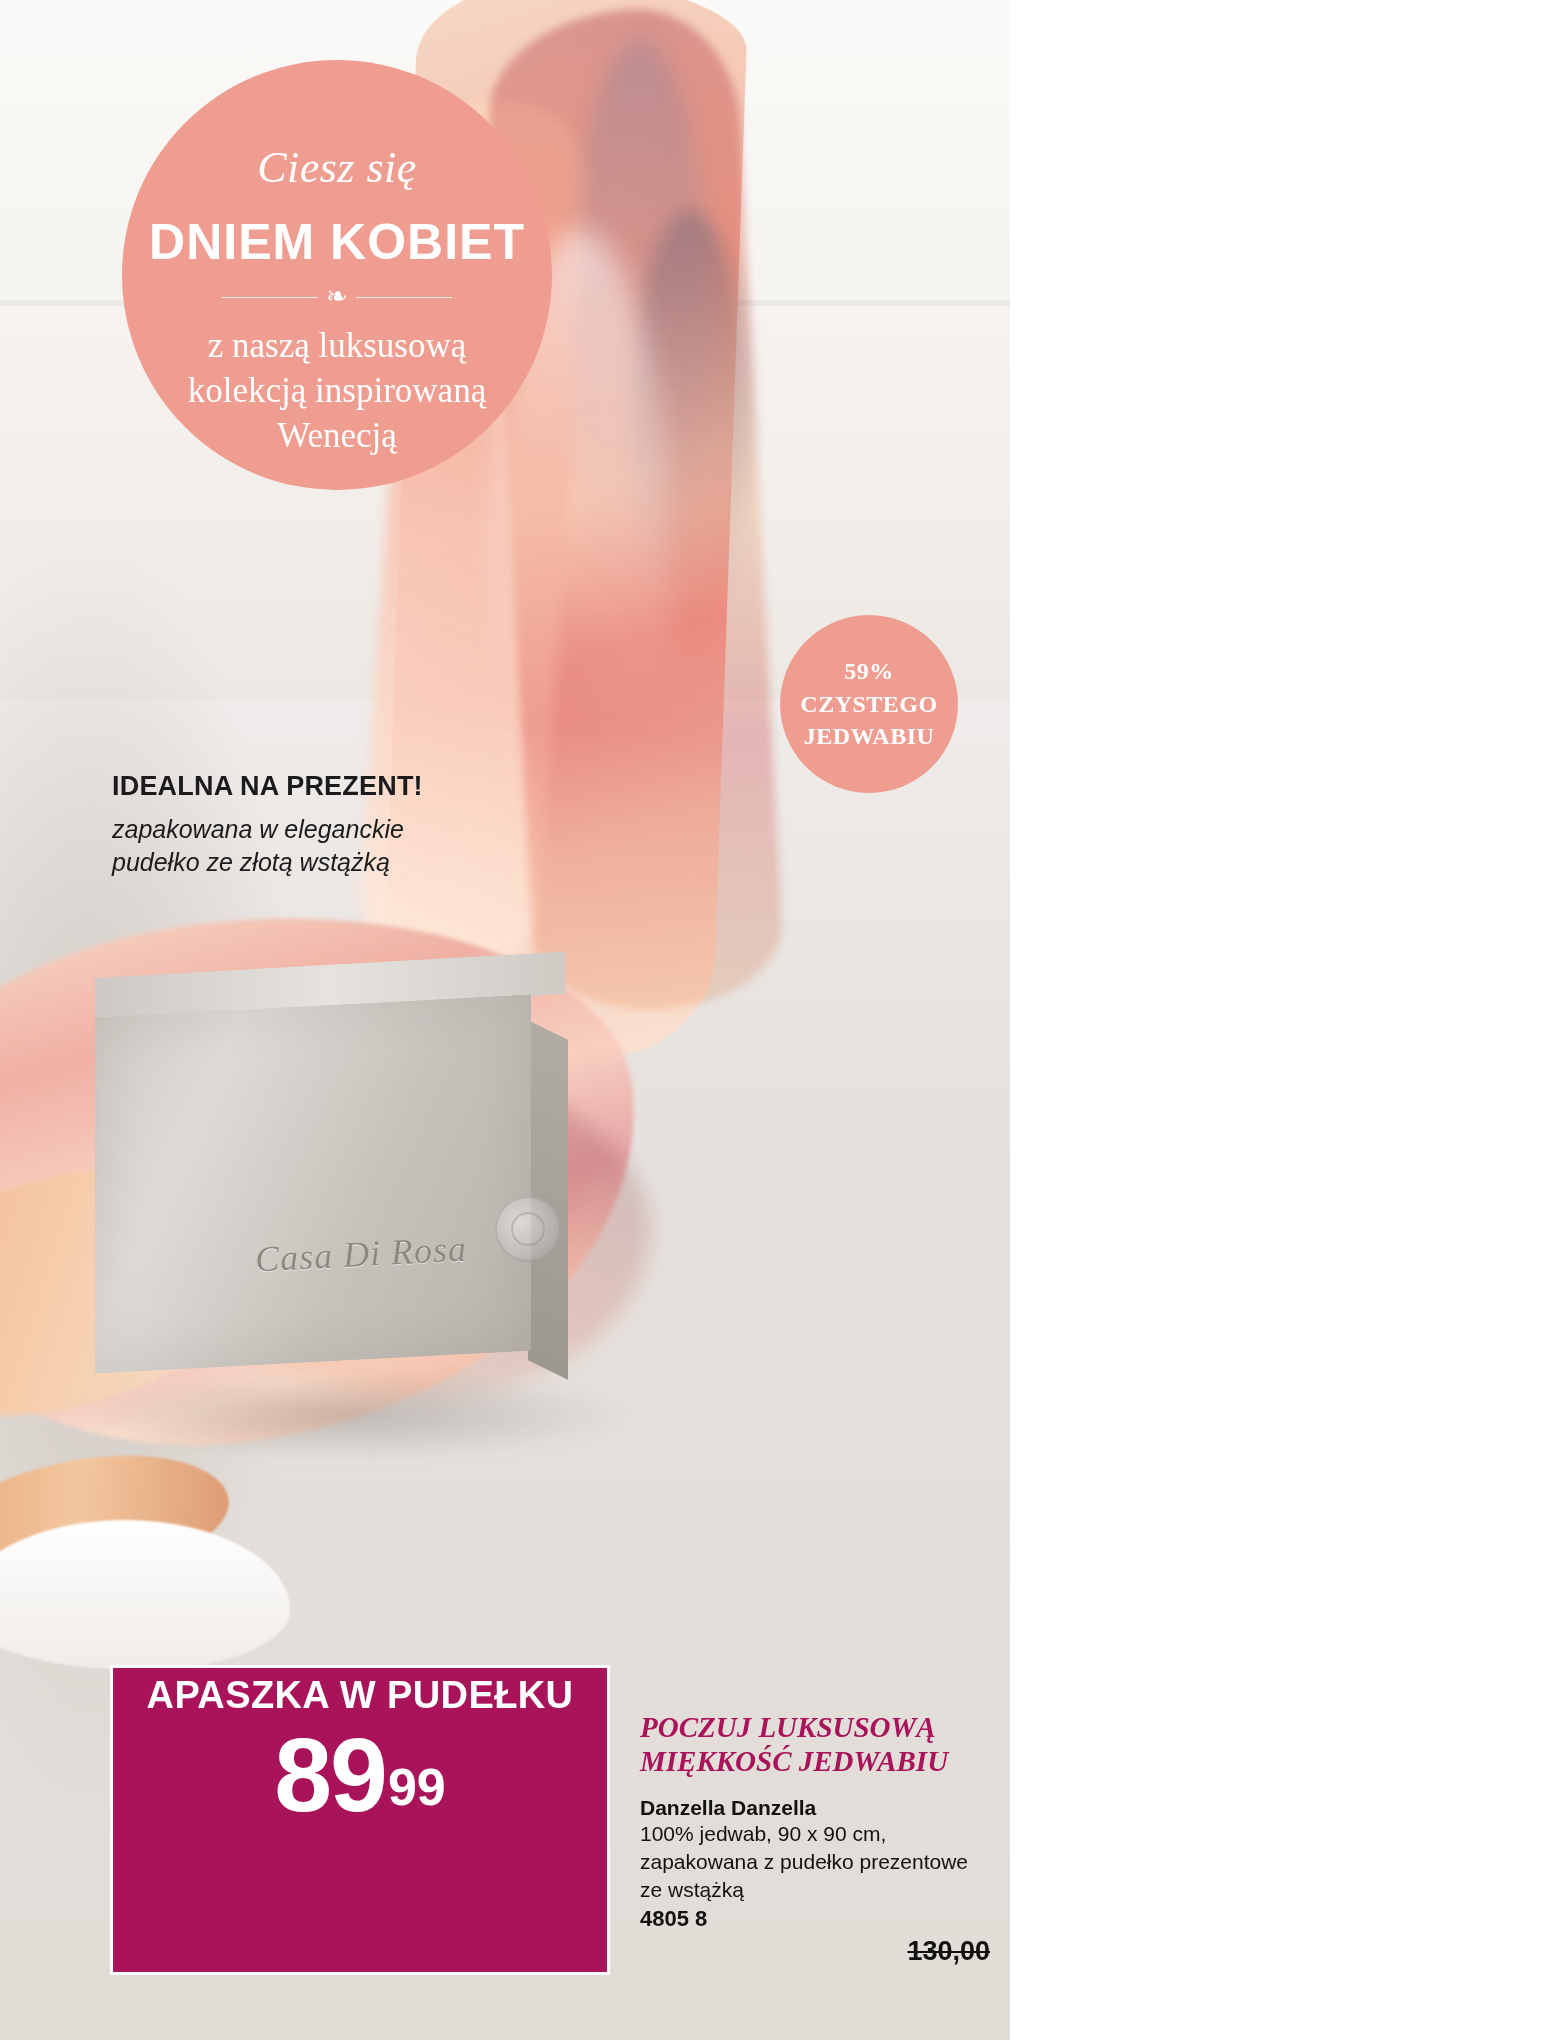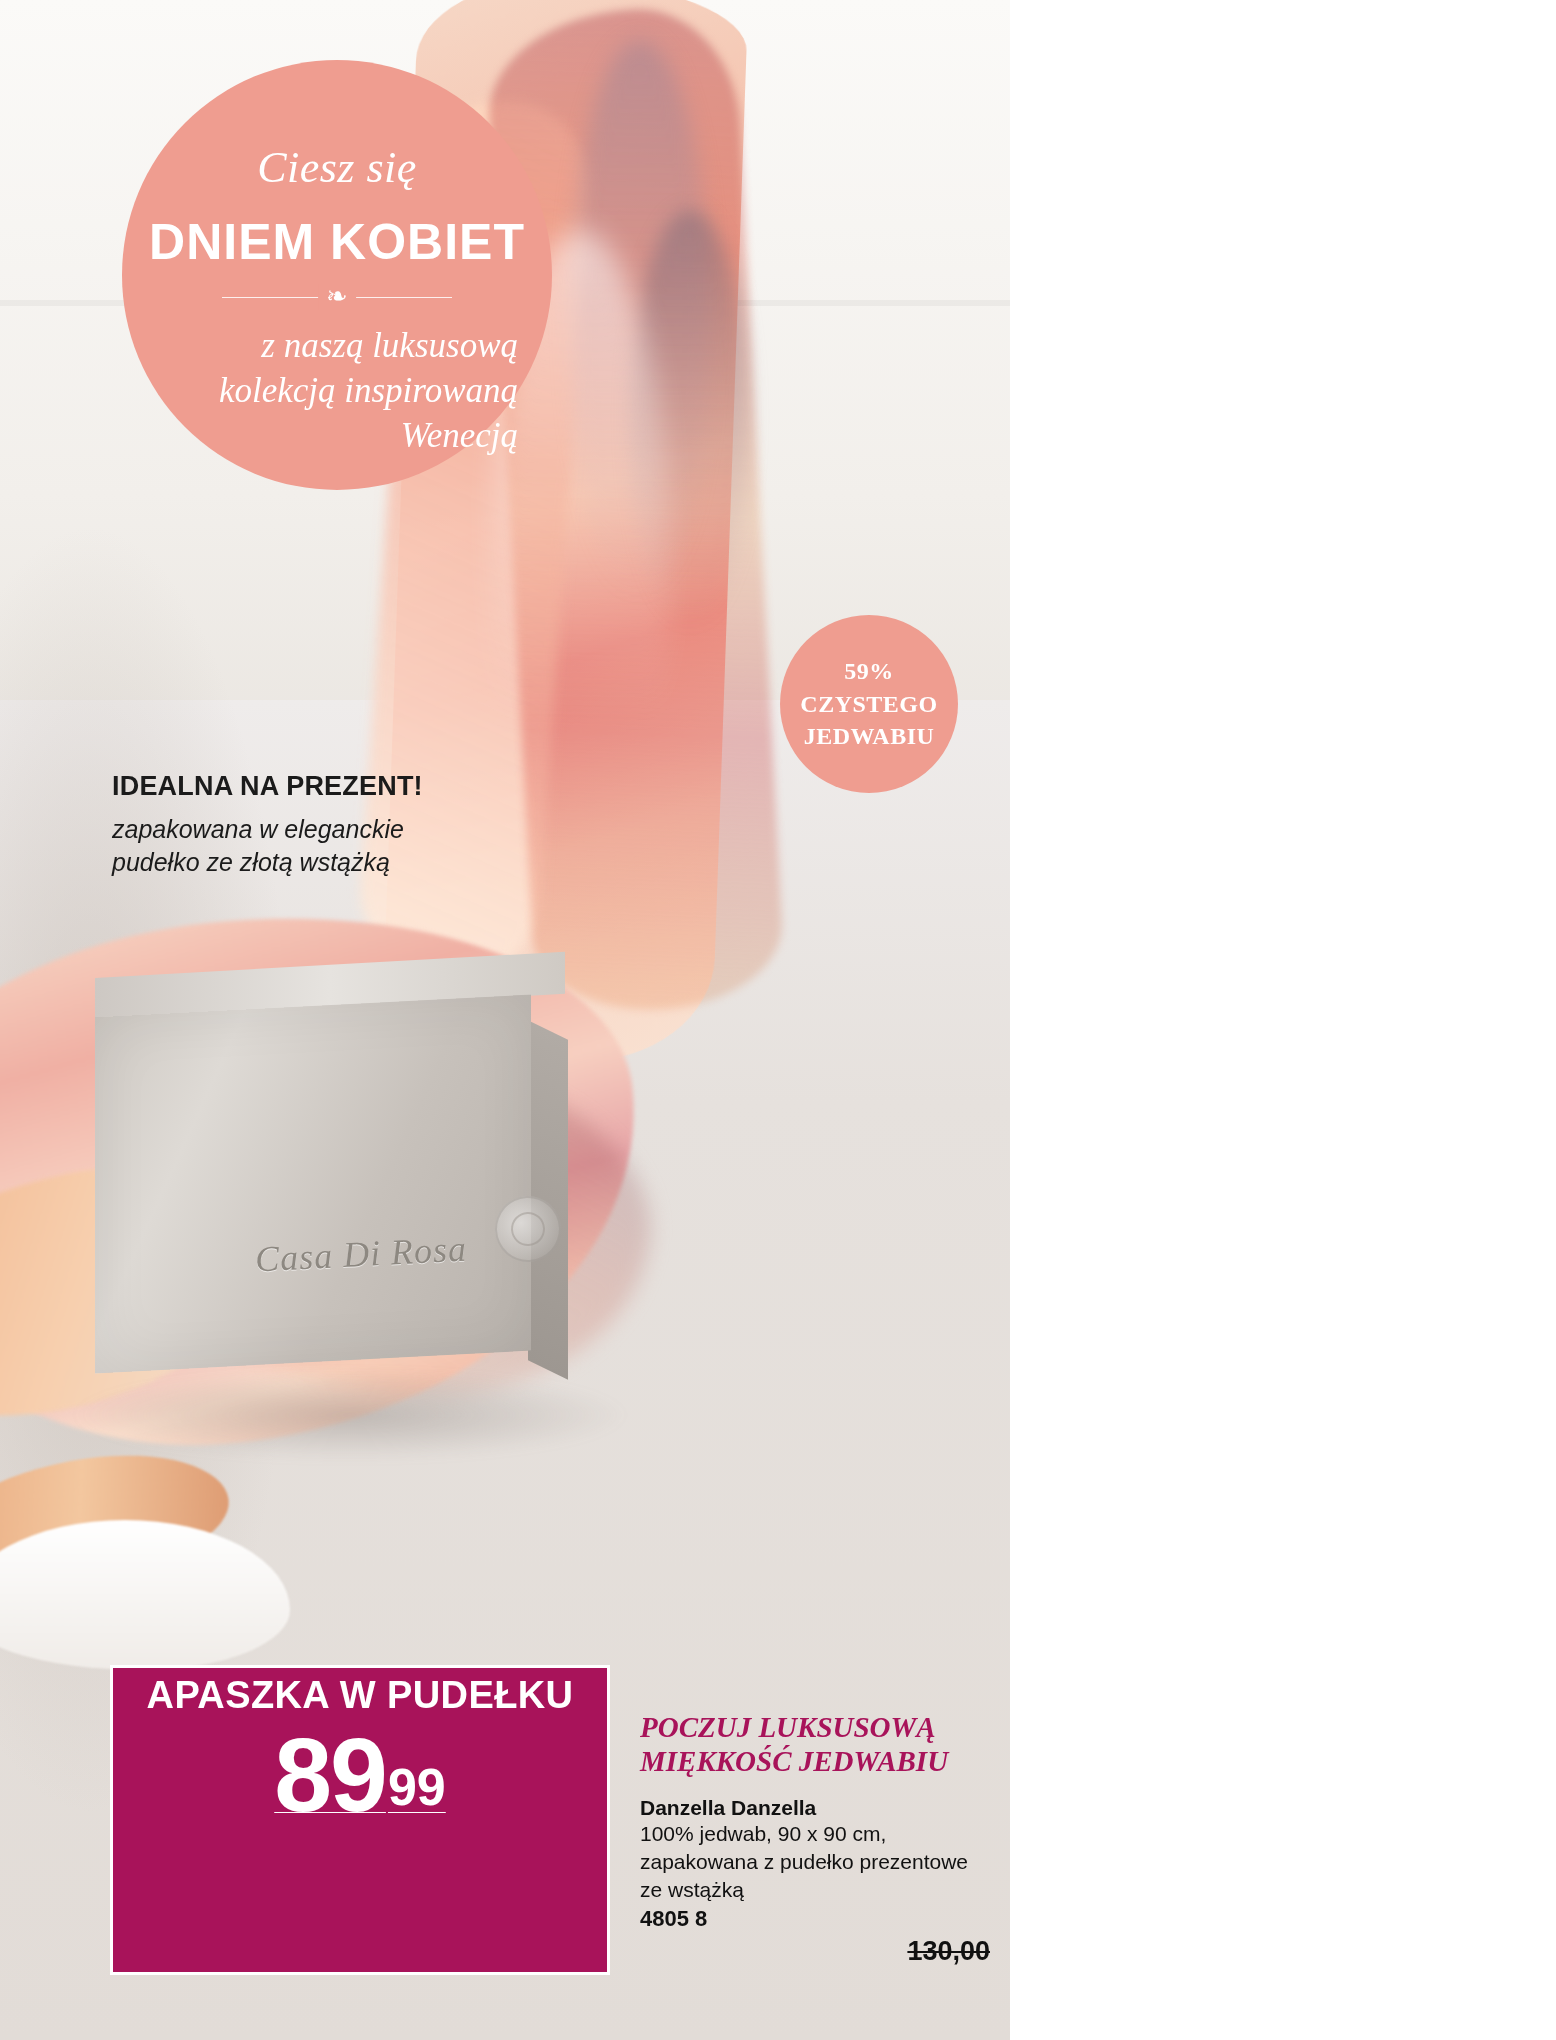--- a/index.html
+++ b/index.html
@@ -214,26 +214,24 @@
     position: relative;
   }
   .badge-divider .swirl{
     position:absolute; left: 50%; top: -13px; transform: translateX(-50%);
     font-size: 26px; line-height: 26px; color:#ffffff;
     background:#ef9d90; padding: 0 8px;
     font-family: "Liberation Serif", serif;
   }
   .badge-main .b3{
     font-family: "Liberation Serif", serif;
-    font-style: italic;
     font-size: 35px;
     line-height: 1.28;
     margin-top: 26px;
     padding: 0 34px;
-    text-align: right;
   }
 
   .badge-silk{
     position:absolute; left: 780px; top: 615px;
     width: 178px; height: 178px;
     border-radius: 50%;
     background: #ef9d90;
     color:#ffffff;
     text-align:center;
     font-family: "Liberation Serif", serif;
@@ -285,21 +283,20 @@
     text-align:center;
     font-weight:bold;
     font-size: 38px;
     margin-top: 6px;
     letter-spacing: 0.4px;
   }
   .pricebox .pb-price{
     text-align:center;
     margin-top: 6px;
     line-height: 1;
-    text-decoration: underline;
   }
   .pricebox .pb-price .big{
     font-weight: bold;
     font-size: 104px;
     letter-spacing: -2px;
   }
   .pricebox .pb-price .cents{
     font-weight: bold;
     font-size: 52px;
     vertical-align: super;

